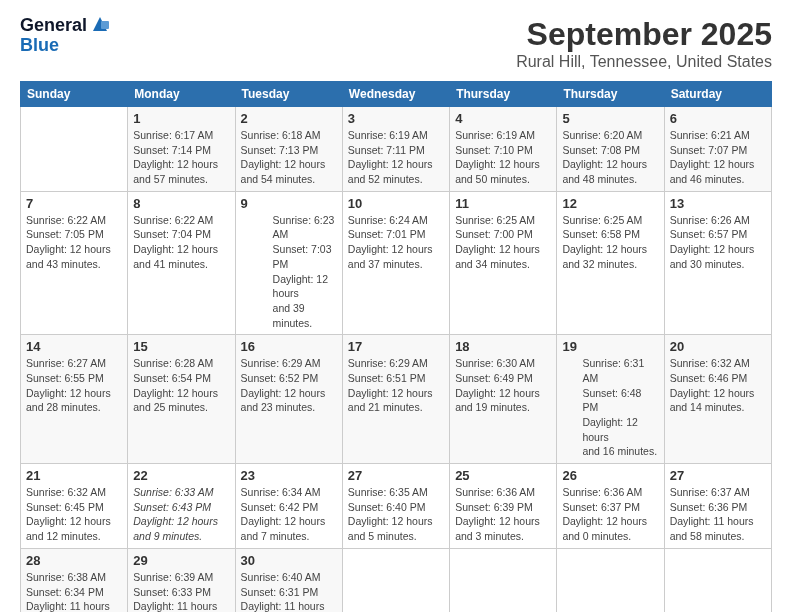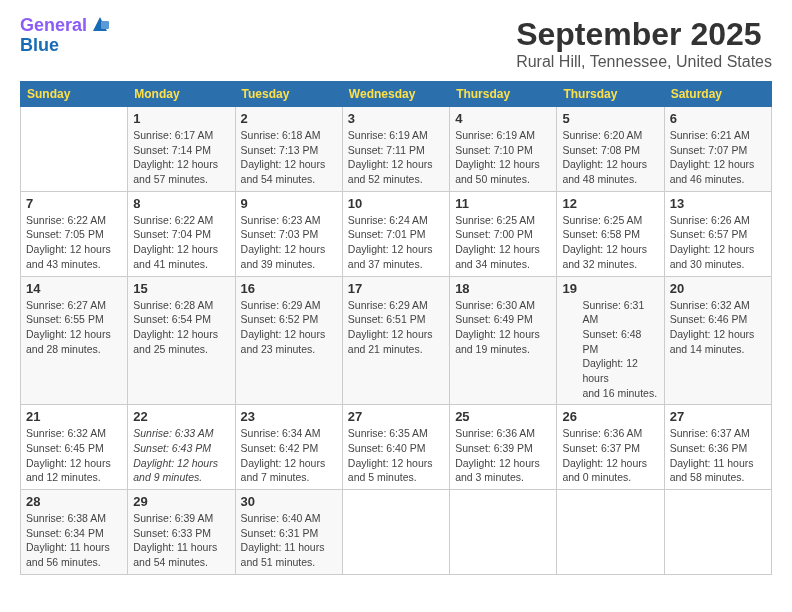--- a/index.html
+++ b/index.html
@@ -24,40 +24,41 @@
     .logo {
       display: flex;
       align-items: center;
     }
     .logo-text {
       font-size: 18px;
       font-weight: bold;
       color: #333;
       line-height: 1.1;
     }
-    .logo-text .blue { color: #8b5cf6; }
+    .logo-text .blue { color: #0f172a; }
     .title-block {
+      text-align: right;
     }
     .month-title {
       font-size: 32px;
       font-weight: bold;
       color: #333;
     }
     .location {
       font-size: 16px;
       color: #555;
     }
     .calendar {
       width: 100%;
       border-collapse: collapse;
       font-size: 11px;
     }
     .calendar th {
       background-color: #2c6fad;
-      color: #fde047;
+      color: #ffffff;
       text-align: left;
       padding: 5px 6px;
       font-size: 12px;
       font-weight: bold;
       border: 1px solid #2c6fad;
     }
     .calendar td {
       vertical-align: top;
       border: 1px solid #ccc;
       padding: 4px 5px;
@@ -176,21 +177,21 @@
           </td>
           <td>
             <span class="day-num">8</span>
             <div class="day-info" style="white-space: pre-line;">Sunrise: 6:22 AM
 Sunset: 7:04 PM
 Daylight: 12 hours
 and 41 minutes.</div>
           </td>
           <td>
             <span class="day-num">9</span>
-            <div class="day-info" style="white-space: pre-line;">Sunrise: 6:23 AM
+            <div class="day-info" style="white-space: pre-line; margin-left: 32px;">Sunrise: 6:23 AM
 Sunset: 7:03 PM
 Daylight: 12 hours
 and 39 minutes.</div>
           </td>
           <td>
             <span class="day-num">10</span>
             <div class="day-info" style="white-space: pre-line;">Sunrise: 6:24 AM
 Sunset: 7:01 PM
 Daylight: 12 hours
 and 37 minutes.</div>

